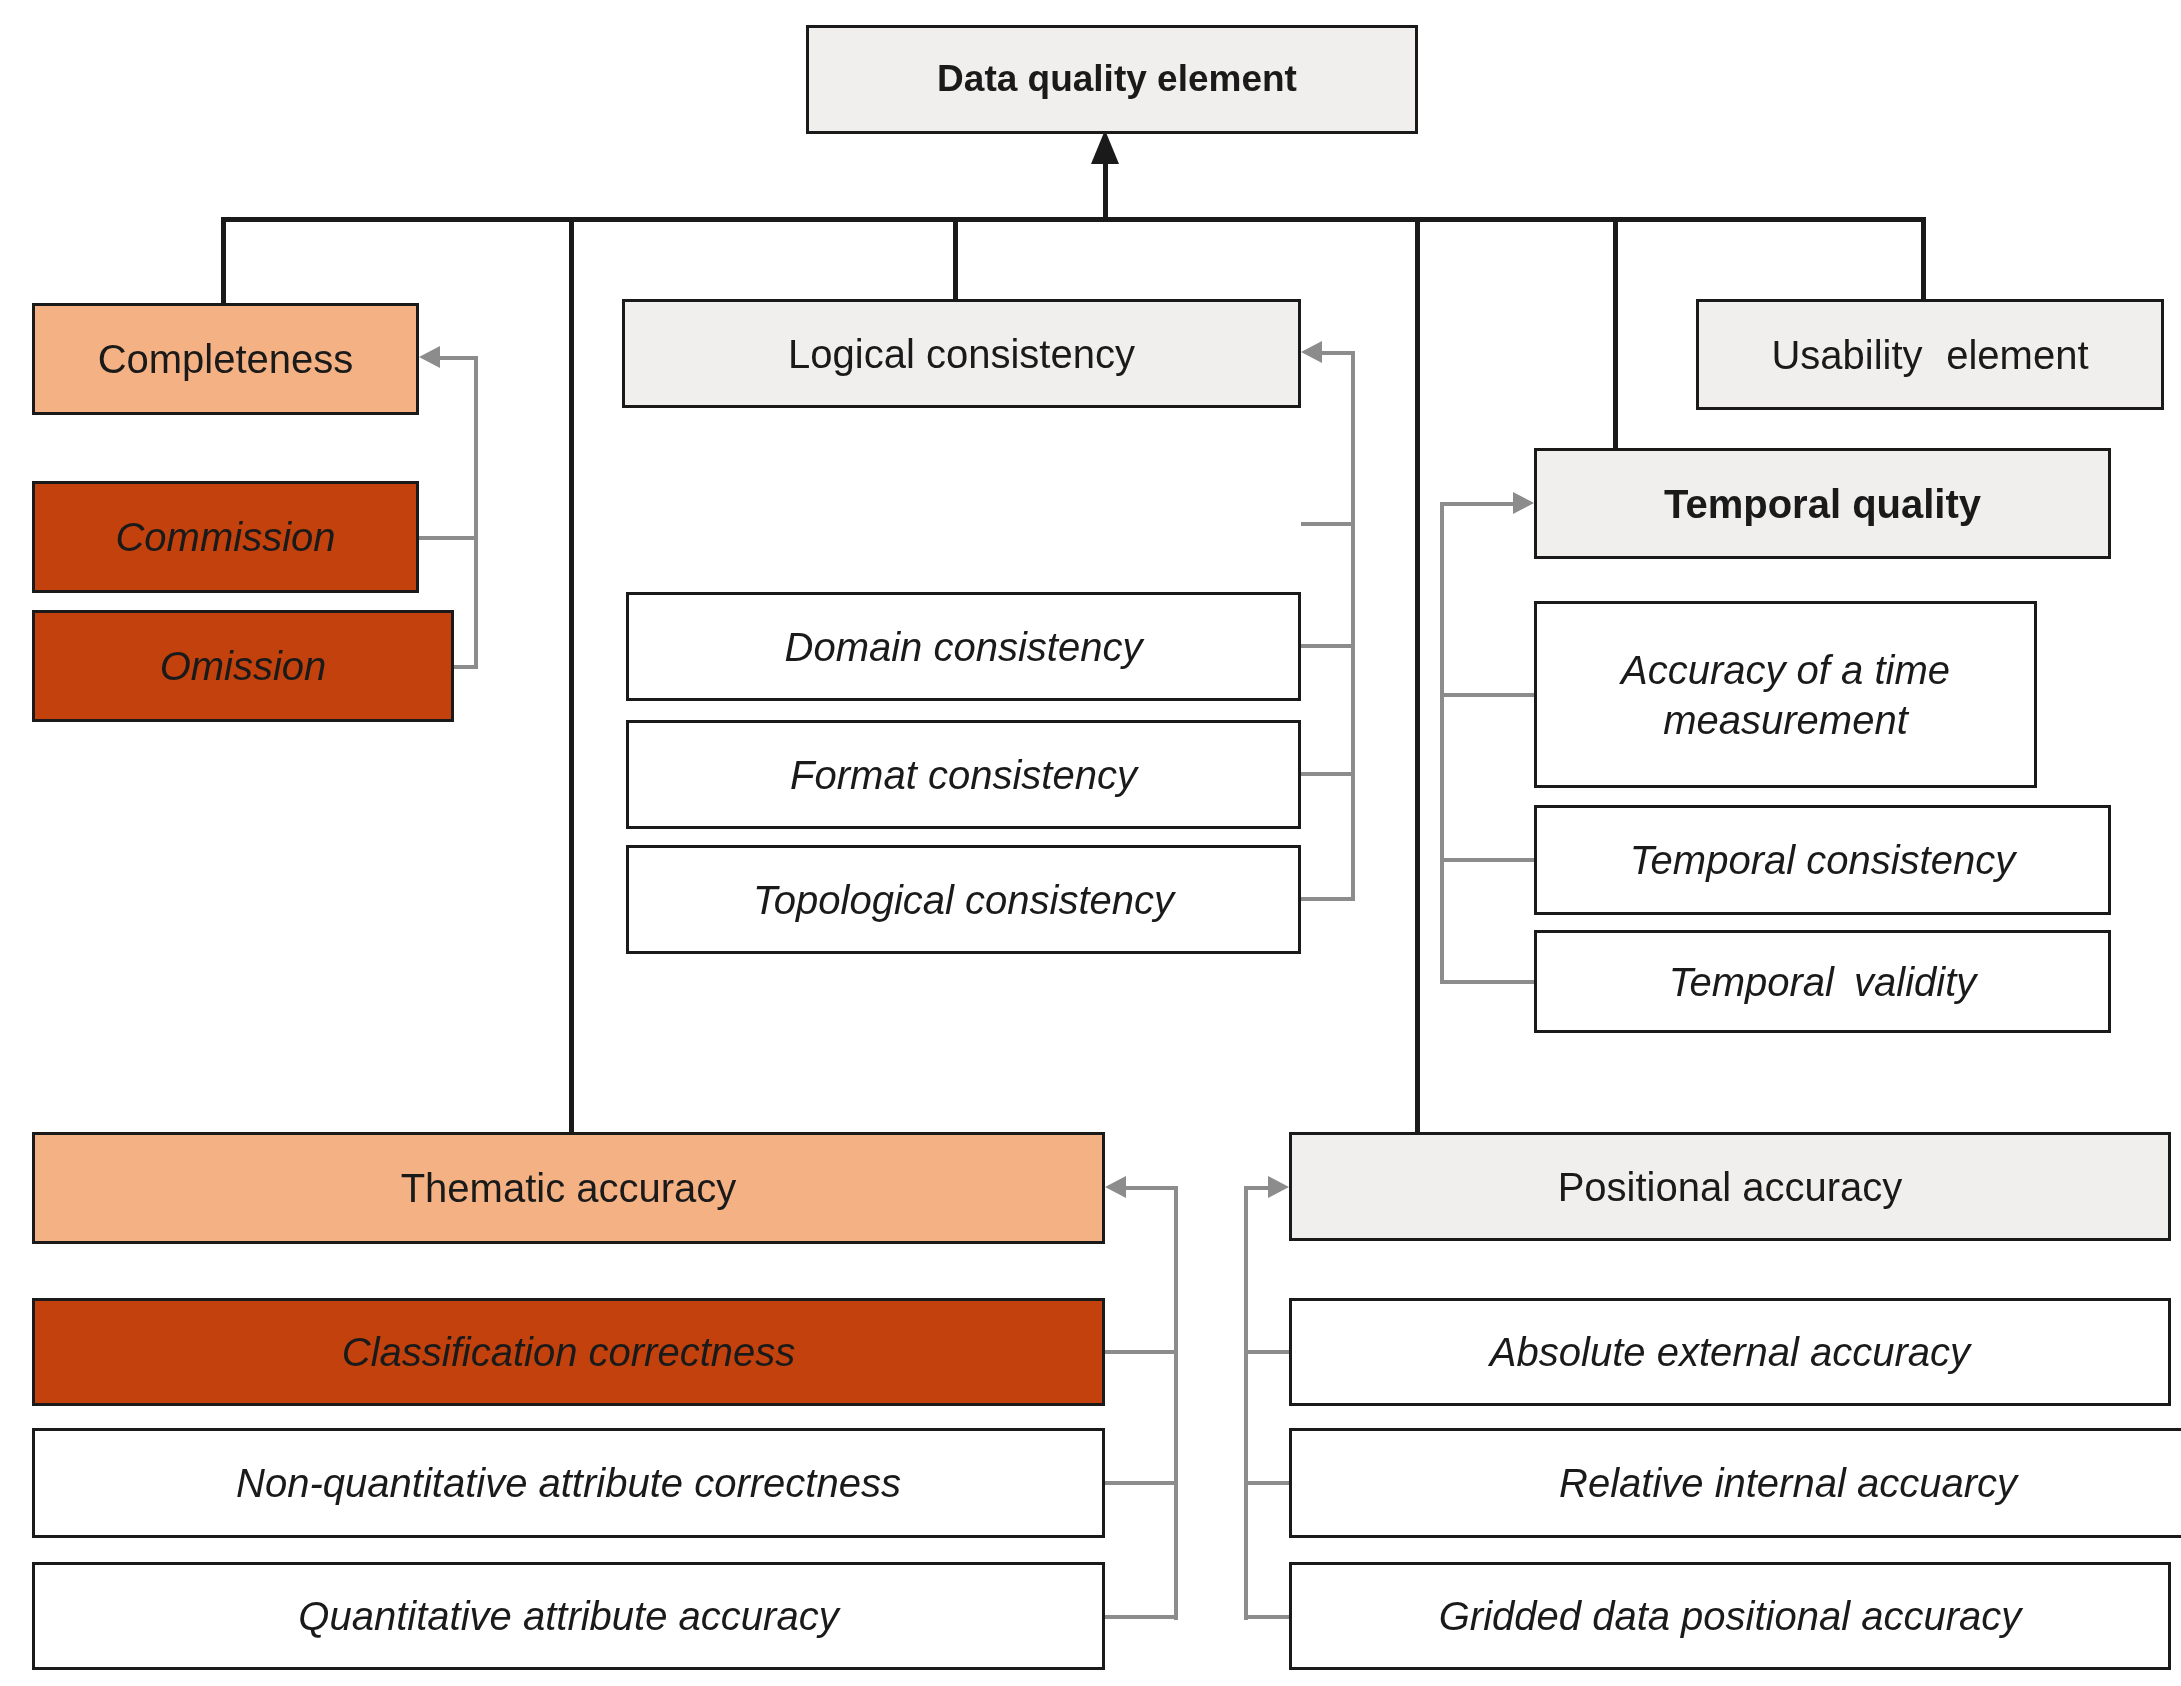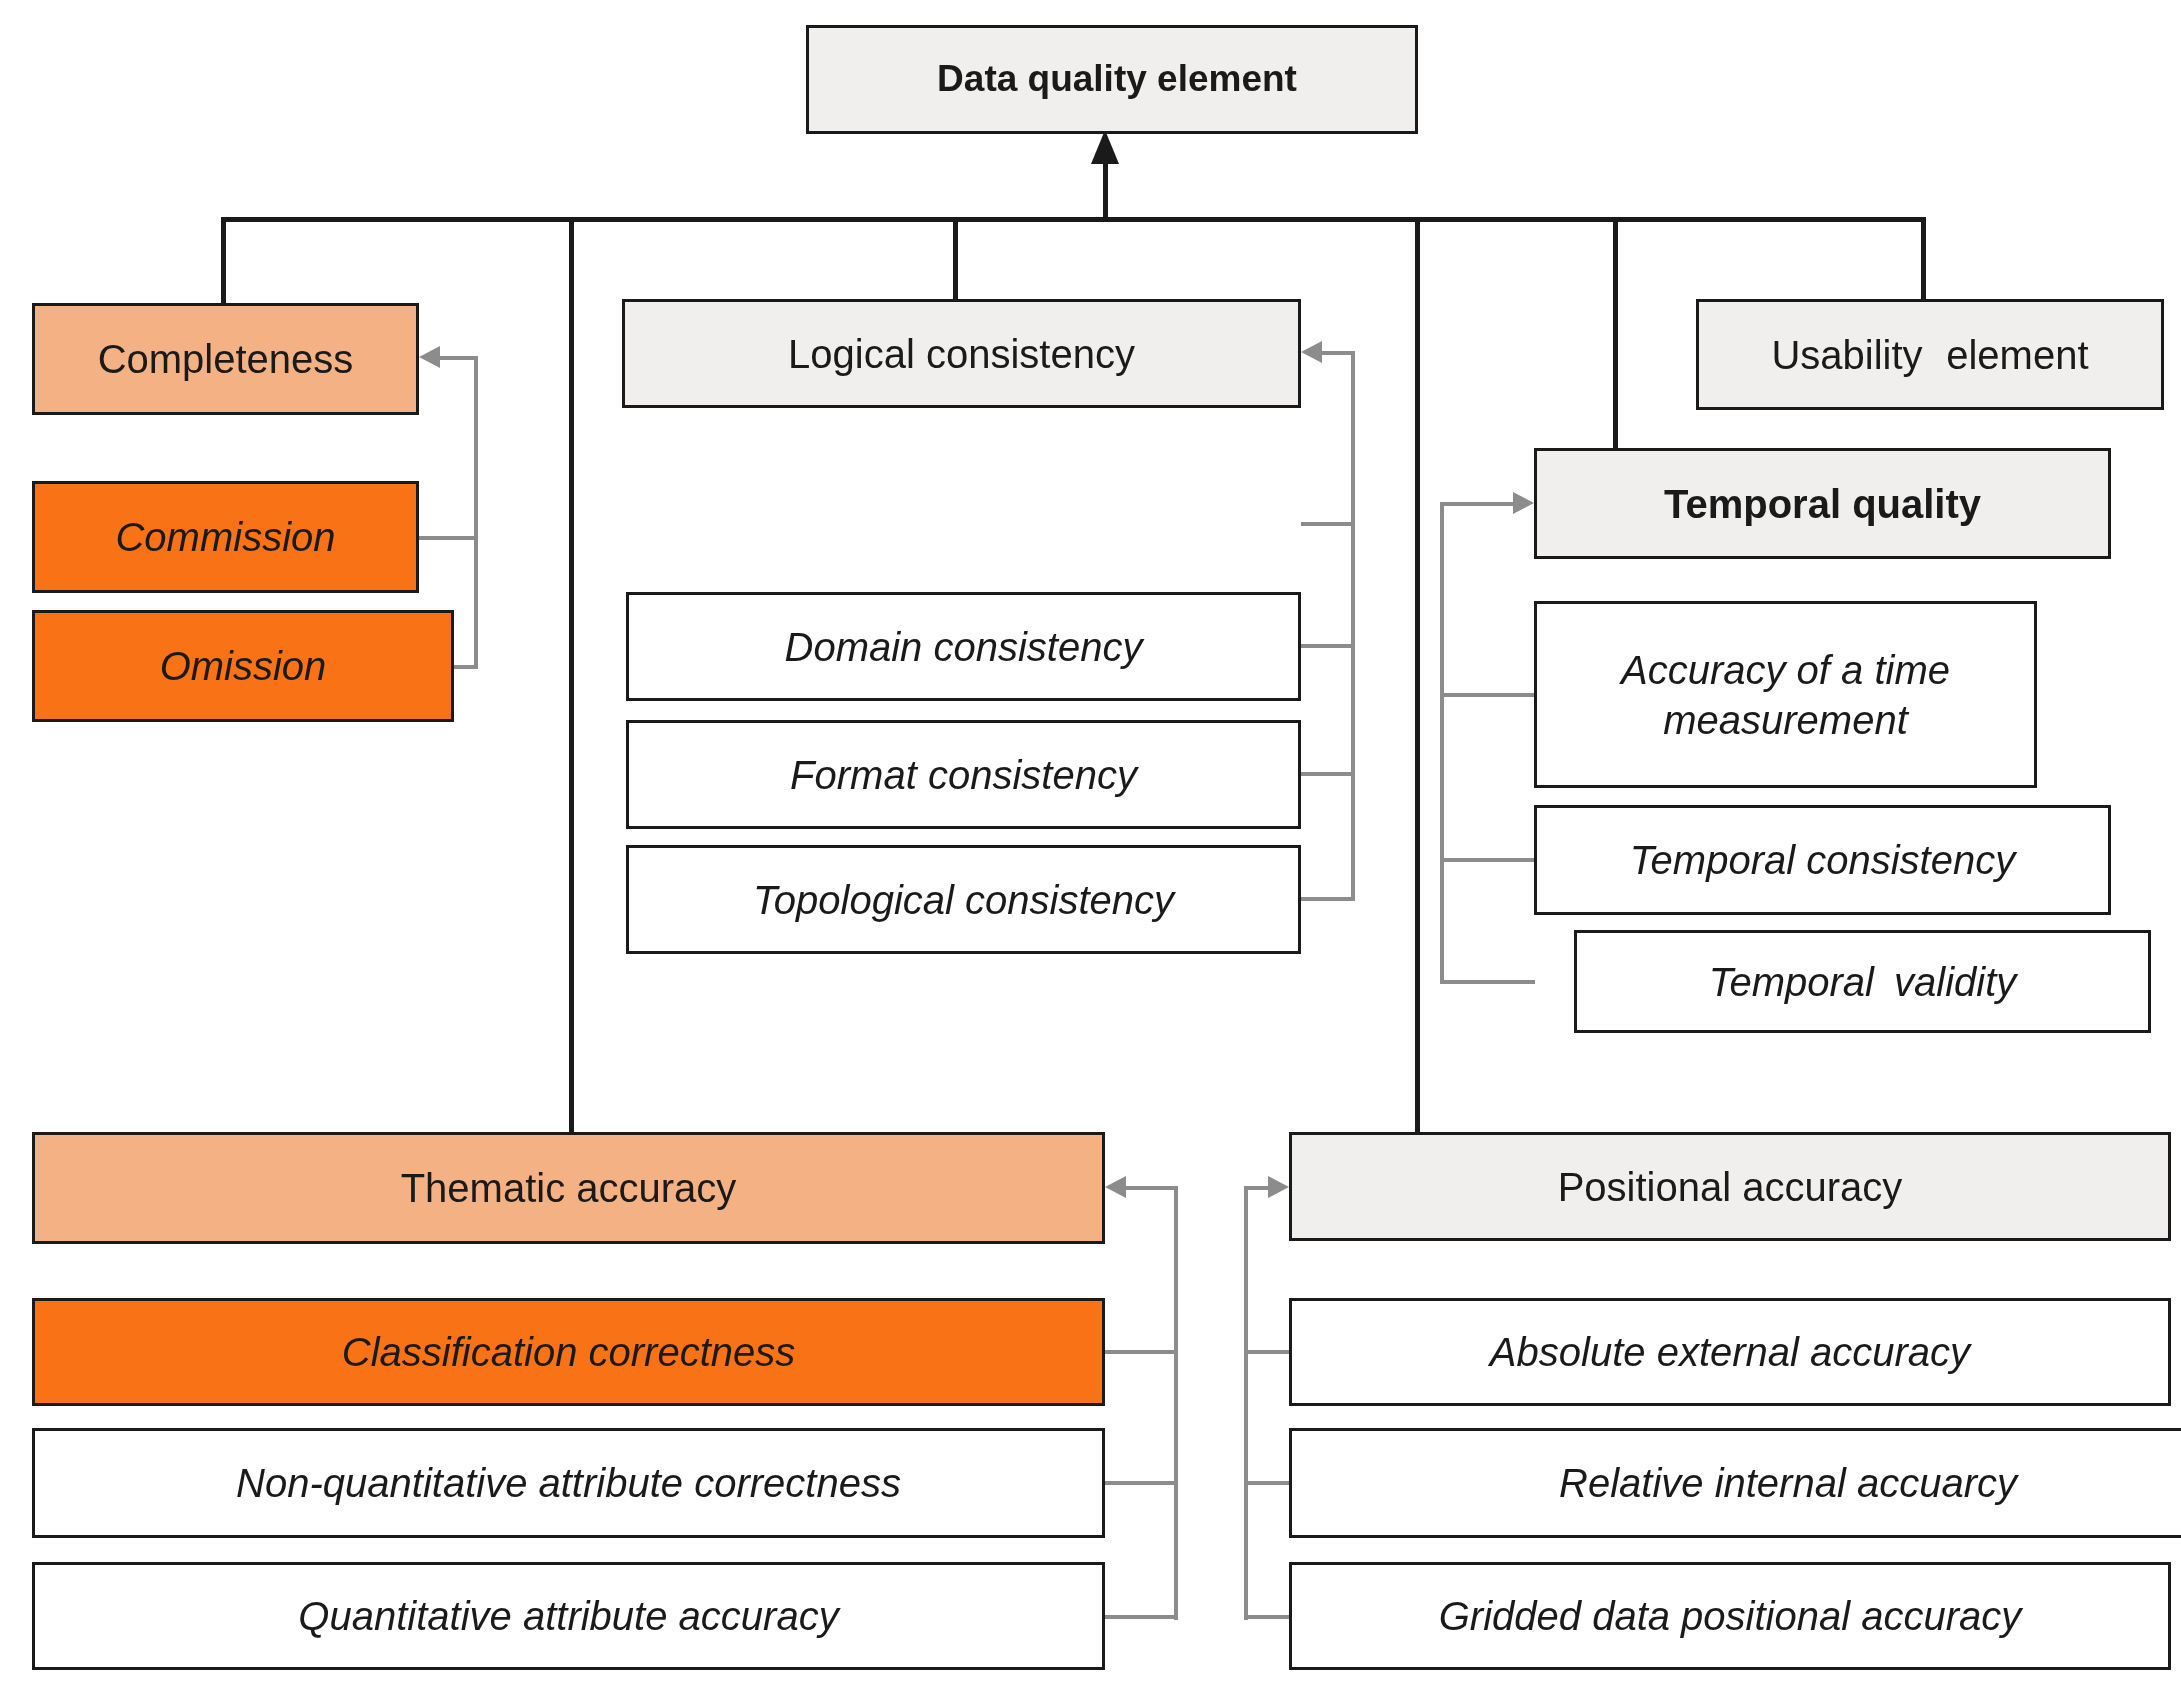--- a/index.html
+++ b/index.html
@@ -5,41 +5,41 @@
   html,body{margin:0;padding:0;background:#ffffff;}
   #canvas{position:relative;width:2181px;height:1687px;background:#ffffff;overflow:hidden;
           font-family:"Liberation Sans", sans-serif;}
 
   
   .node{position:absolute;display:flex;align-items:center;justify-content:center;text-align:center;
         box-sizing:border-box;border:3.6px solid #1a1a1a;font-size:40px;line-height:1.25;
         color:#1a1a1a;white-space:pre-line;padding:0 18px;}
   .fill-gray{background:#F0EFEE;}
   .fill-orange{background:#F4B183;}
-  .fill-peach{background:#f97316;}
+  .fill-peach{background:#c2410c;}
   .fill-white{background:#FFFFFF;}
   .it{font-style:italic;}
 
   #box-root{left:806px;top:25px;width:612px;height:109px;font-weight:bold;font-size:37px;padding-left:28px;}
 
   #box-completeness{left:32px;top:303px;width:387px;height:112px;}
   #box-commission{left:32px;top:481px;width:387px;height:112px;}
   #box-omission{left:32px;top:610px;width:422px;height:112px;}
 
   #box-logical{left:622px;top:299px;width:679px;height:109px;}
   #box-conceptual{left:626px;top:470px;width:675px;height:110px;}
   #box-domain{left:626px;top:592px;width:675px;height:109px;}
   #box-format{left:626px;top:720px;width:675px;height:109px;}
   #box-topological{left:626px;top:845px;width:675px;height:109px;}
 
   #box-usability{left:1696px;top:299px;width:468px;height:111px;word-spacing:12.5px;}
   #box-temporal-quality{left:1534px;top:448px;width:577px;height:111px;font-weight:bold;}
   #box-accuracy-time{left:1534px;top:601px;width:503px;height:187px;}
   #box-temporal-consistency{left:1534px;top:805px;width:577px;height:110px;}
-  #box-temporal-validity{left:1534px;top:930px;width:577px;height:103px;word-spacing:9px;margin-left:40px;}
+  #box-temporal-validity{left:1534px;top:930px;width:577px;height:103px;word-spacing:9px;}
 
   #box-thematic{left:32px;top:1132px;width:1073px;height:112px;}
   #box-classification{left:32px;top:1298px;width:1073px;height:108px;}
   #box-nonquant{left:32px;top:1428px;width:1073px;height:110px;}
   #box-quant{left:32px;top:1562px;width:1073px;height:108px;}
 
   #box-positional{left:1289px;top:1132px;width:882px;height:109px;}
   #box-absolute{left:1289px;top:1298px;width:882px;height:108px;}
   #box-relative{left:1289px;top:1428px;width:998px;height:110px;}
   #box-gridded{left:1289px;top:1562px;width:882px;height:108px;}

